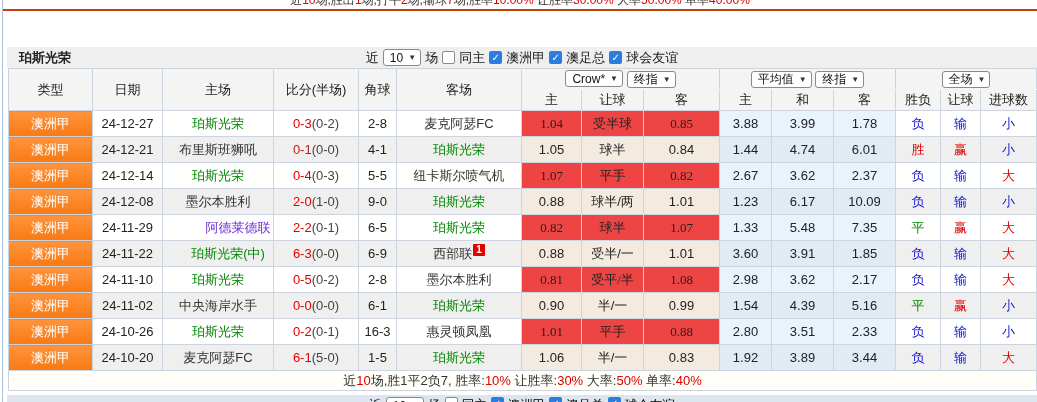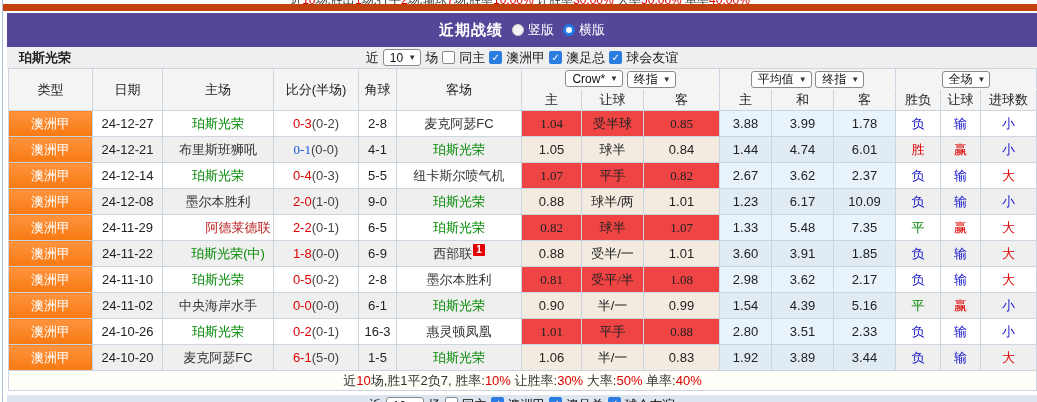--- a/index.html
+++ b/index.html
@@ -1,21 +1,21 @@
 <!DOCTYPE html>
 <html><head>
 <meta charset="utf-8">
 <style>
   * { margin:0; padding:0; box-sizing:border-box; }
   body { font-family:"Liberation Sans","DejaVu Sans",sans-serif; background:#fff; }
   .stage { position:relative; width:1037px; height:402px; background:#fff; overflow:hidden; }
   .stage::before { content:''; position:absolute; left:2px; top:0; bottom:0; width:1px; background:#a9c1d8; z-index:5; }
 
   
-  .top-strip { position:absolute; left:3px; right:0; top:0; height:11px; border-bottom:7px solid #c2410c; overflow:hidden; }
+  .top-strip { position:absolute; left:3px; right:0; top:0; height:11px; border-bottom:2px solid #c2410c; overflow:hidden; }
   .top-strip .line { margin-top:-8px; text-align:center; font-size:12px; white-space:nowrap; }
 
   
   .purple-bar { position:absolute; left:7px; right:0; top:13px; height:34px; background:#54479a;
     display:flex; align-items:center; justify-content:center; gap:9px; color:#fff; }
   .purple-bar .title { font-size:15px; font-weight:bold; letter-spacing:1px; }
   .radio-group { display:flex; align-items:center; gap:4px; font-size:13px; }
   .radio { width:12px; height:12px; border-radius:50%; display:inline-block; }
   .radio.unchecked { background:#f2f2f2; border:1px solid #cfcfcf; }
   .radio.checked { background:#fff; border:3px solid #2277e8; }
@@ -62,31 +62,20 @@
 </style>
 </head>
 <body>
 
 <div class="stage">
 
   <div class="top-strip">
     <div class="line"><span style="color: rgb(51, 51, 51);">近</span><span style="color: rgb(221, 0, 0);">10</span><span style="color: rgb(51, 51, 51);">场,胜出</span><span style="color: rgb(221, 0, 0);">1</span><span style="color: rgb(51, 51, 51);">场,打平</span><span style="color: rgb(221, 0, 0);">2</span><span style="color: rgb(51, 51, 51);">场,输球</span><span style="color: rgb(221, 0, 0);">7</span><span style="color: rgb(51, 51, 51);">场,胜率</span><span style="color: rgb(221, 0, 0);">10.00%</span><span style="color: rgb(51, 51, 51);"> 让胜率</span><span style="color: rgb(221, 0, 0);">30.00%</span><span style="color: rgb(51, 51, 51);"> 大率</span><span style="color: rgb(221, 0, 0);">50.00%</span><span style="color: rgb(51, 51, 51);"> 单率</span><span style="color: rgb(221, 0, 0);">40.00%</span></div>
   </div>
 
-  <div class="purple-bar">
-    <span class="title">近期战绩</span>
-    <span class="radio-group">
-      <span class="radio unchecked"></span>
-      <span>竖版</span>
-    </span>
-    <span class="radio-group">
-      <span class="radio checked"></span>
-      <span>横版</span>
-    </span>
-  </div>
 
   <div class="filter-row">
     <span class="team">珀斯光荣</span>
     <span class="filter-center">
       <span>近</span>
       <span class="sel">
         <span>10</span>
         <span class="arr">▼</span>
       </span>
       <span>场</span>
@@ -180,21 +169,21 @@
       <td class="a1 num">3.99</td>
       <td class="a1 num">1.78</td>
       <td style="color: rgb(20, 20, 204);">负</td>
       <td style="color: rgb(20, 20, 204);">输</td>
       <td style="color: rgb(20, 20, 204);">小</td>
     </tr>
     <tr class="data even">
       <td class="c-type"><span>澳洲甲</span></td>
       <td class="num">24-12-21</td>
       <td><span style="color: rgb(51, 51, 51);">布里斯班狮吼</span></td>
-      <td><span style="color: #1d4ed8; font-family: Liberation Serif, serif;">0-1</span><span class="half">(0-0)</span></td>
+      <td><span style="color: #b91c1c;">0-1</span><span class="half">(0-0)</span></td>
       <td class="num">4-1</td>
       <td><span style="color: rgb(0, 136, 0);">珀斯光荣</span></td>
       <td class="h1 num">1.05</td>
       <td class="h1">球半</td>
       <td class="h1 num">0.84</td>
       <td class="a1 num">1.44</td>
       <td class="a1 num">4.74</td>
       <td class="a1 num">6.01</td>
       <td style="color: rgb(221, 0, 0);">胜</td>
       <td style="color: rgb(221, 0, 0);">赢</td>
@@ -230,39 +219,39 @@
       <td class="a1 num">1.23</td>
       <td class="a1 num">6.17</td>
       <td class="a1 num">10.09</td>
       <td style="color: rgb(20, 20, 204);">负</td>
       <td style="color: rgb(20, 20, 204);">输</td>
       <td style="color: rgb(20, 20, 204);">小</td>
     </tr>
     <tr class="data odd">
       <td class="c-type"><span>澳洲甲</span></td>
       <td class="num">24-11-29</td>
-      <td><span style="color: #b91c1c; padding-left: 40px;">阿德莱德联</span></td>
+      <td><span style="color: #6d28d9; padding-left: 40px;">阿德莱德联</span></td>
       <td><span style="color: rgb(221, 0, 0);">2-2</span><span class="half">(0-1)</span></td>
       <td class="num">6-5</td>
       <td><span style="color: rgb(0, 136, 0);">珀斯光荣</span></td>
       <td class="h1 num">0.82</td>
       <td class="h1">球半</td>
       <td class="h1 num">1.07</td>
       <td class="a1 num">1.33</td>
       <td class="a1 num">5.48</td>
       <td class="a1 num">7.35</td>
       <td style="color: rgb(0, 136, 0);">平</td>
       <td style="color: rgb(221, 0, 0);">赢</td>
       <td style="color: rgb(221, 0, 0);">大</td>
     </tr>
     <tr class="data even">
       <td class="c-type"><span>澳洲甲</span></td>
       <td class="num">24-11-22</td>
       <td><span style="color: rgb(0, 136, 0); margin-left: 20px;">珀斯光荣(中)</span></td>
-      <td><span style="color: rgb(221, 0, 0);">1-8</span><span class="half">(0-0)</span></td>
+      <td><span style="color: rgb(221, 0, 0);">6-3</span><span class="half">(0-0)</span></td>
       <td class="num">6-9</td>
       <td><span style="color: rgb(51, 51, 51);">西部联</span><span class="badge">1</span></td>
       <td class="h1 num">0.88</td>
       <td class="h1">受半/一</td>
       <td class="h1 num">1.01</td>
       <td class="a1 num">3.60</td>
       <td class="a1 num">3.91</td>
       <td class="a1 num">1.85</td>
       <td style="color: rgb(20, 20, 204);">负</td>
       <td style="color: rgb(20, 20, 204);">输</td>

